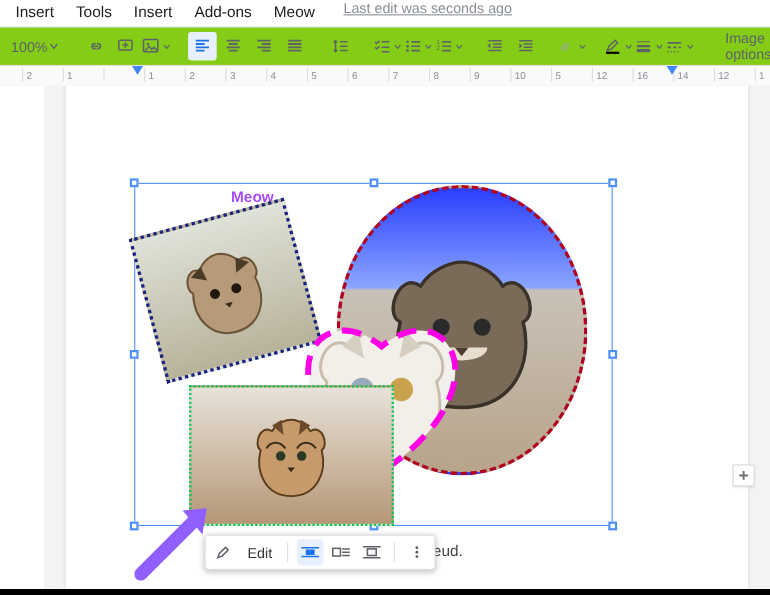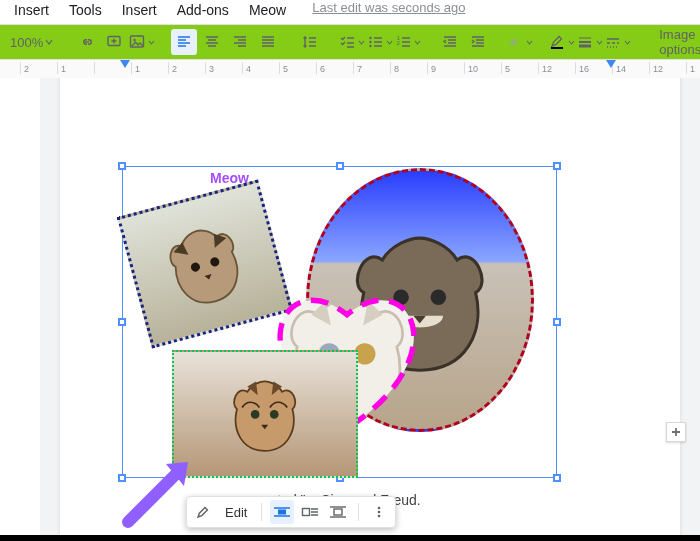--- a/index.html
+++ b/index.html
@@ -548,21 +548,21 @@
 
   </div>
 
   <div class="margin-widget" id="margin-widget" style="left: 666px; top: 344px;">
     <svg width="12" height="12">
         <path d="M6 2v8M2 6h8" stroke="#707070" stroke-width="1.8"></path>
       </svg>
   </div>
 </div>
 
-<div class="float-toolbar" id="float-toolbar" style="left: 186px; top: 496px;">
+<div class="float-toolbar" id="float-toolbar" style="left: 186px; top: 486px;">
   <div class="ft-btn">
     <svg width="14" height="14">
         <path d="M2 12l1.4-3.8L9 2.6l2.4 2.4L5.8 10.6 2 12z" fill="none" stroke="#5f6368" stroke-width="1.4"></path>
       </svg>
   </div>
   <span class="edit-label">Edit</span>
   <div class="ft-sep"></div>
   <div class="ft-btn active">
     <svg width="18" height="14">
         <path d="M1 3h16M1 11h16" stroke="#1a73e8" stroke-width="1.4"></path>

